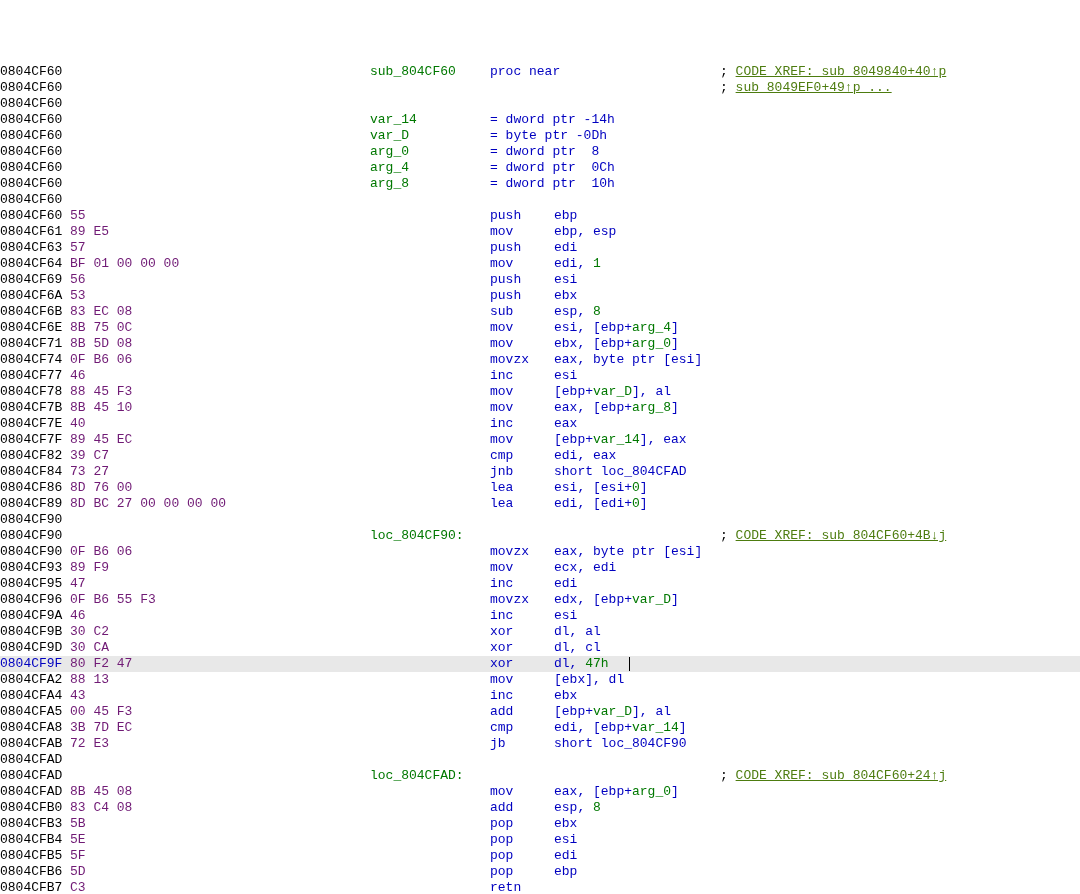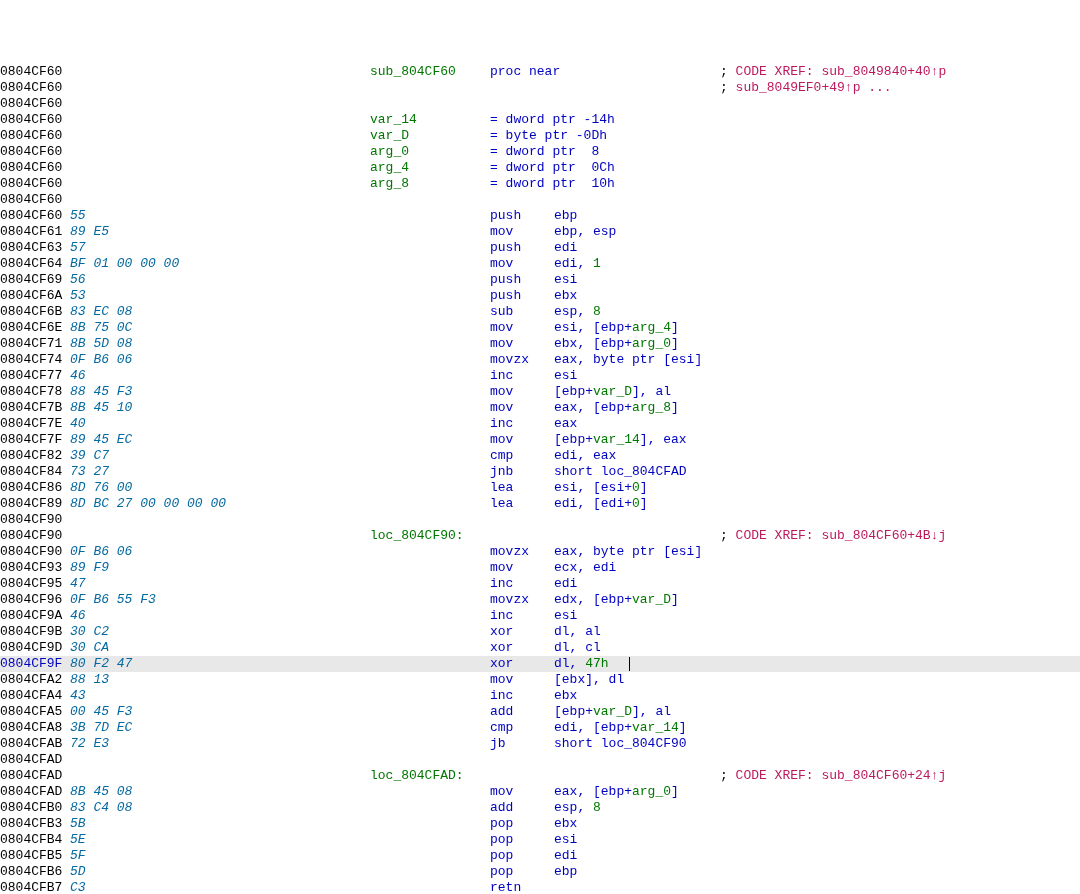--- a/index.html
+++ b/index.html
@@ -17,45 +17,45 @@
   }
   .line.highlight {
     background: #e8e8e8;
   }
   .col-addr {
     width: 70px;
     color: #000000;
     flex-shrink: 0;
   }
   .col-bytes {
-    color: #0369a1;
+    color: #701a75;
     width: 300px;
     flex-shrink: 0;
-    font-style: italic;
   }
   .col-label {
     color: #007800;
     width: 120px;
     flex-shrink: 0;
   }
   .col-mnemonic {
     color: #0000c0;
     width: 64px;
     flex-shrink: 0;
   }
   .col-operands {
     color: #0000c0;
     flex-shrink: 0;
   }
   .col-operands .green { color: #007800; }
   .comment-lead {
     color: #000000;
   }
   .comment {
-    color: #be185d;
+    color: #4d7c0f;
+    text-decoration: underline;
   }
   .cursor {
     display: inline-block;
     width: 1px;
     height: 14px;
     background: #000;
     vertical-align: middle;
     margin-left: 20px;
   }
   .subtitle-addr {

